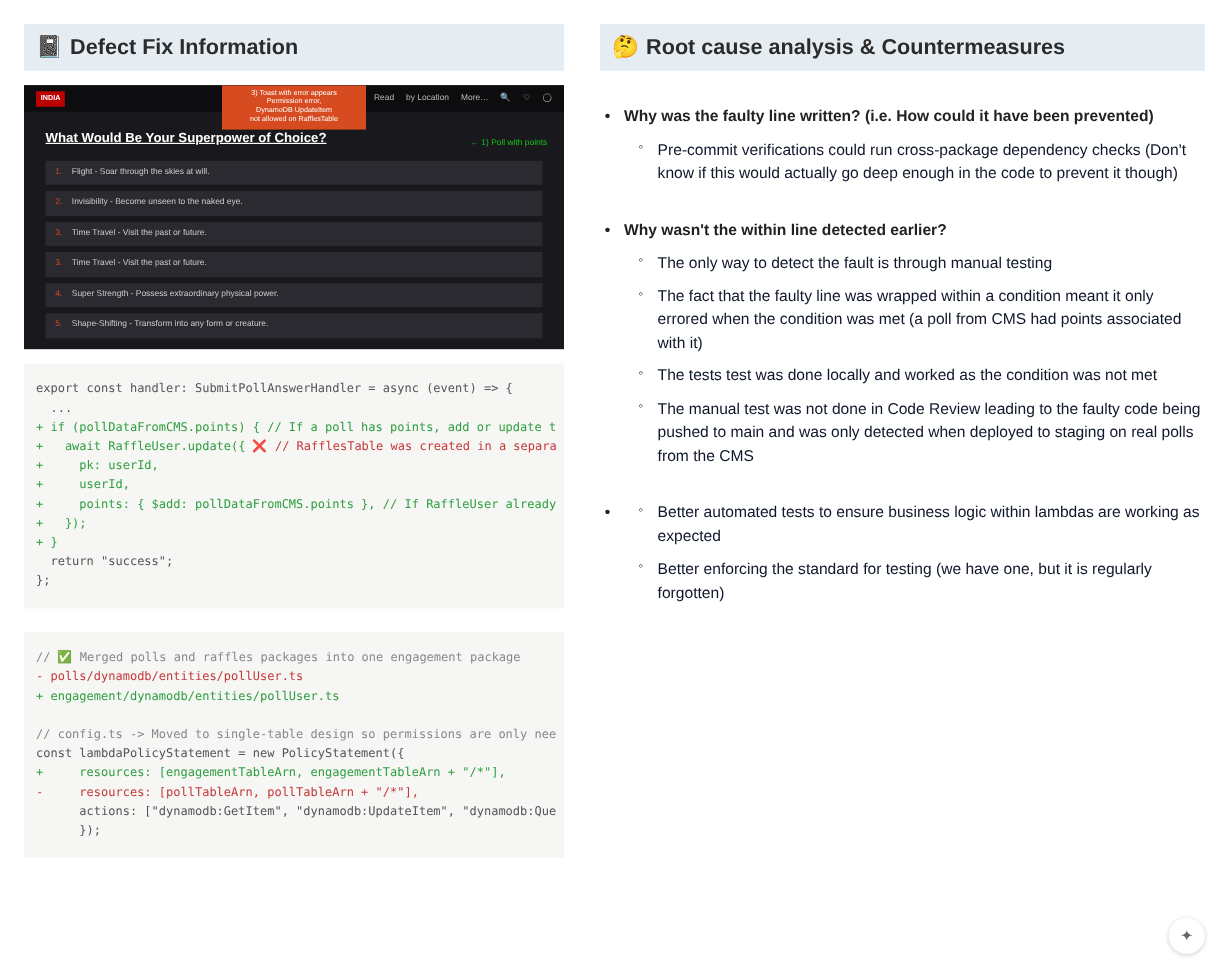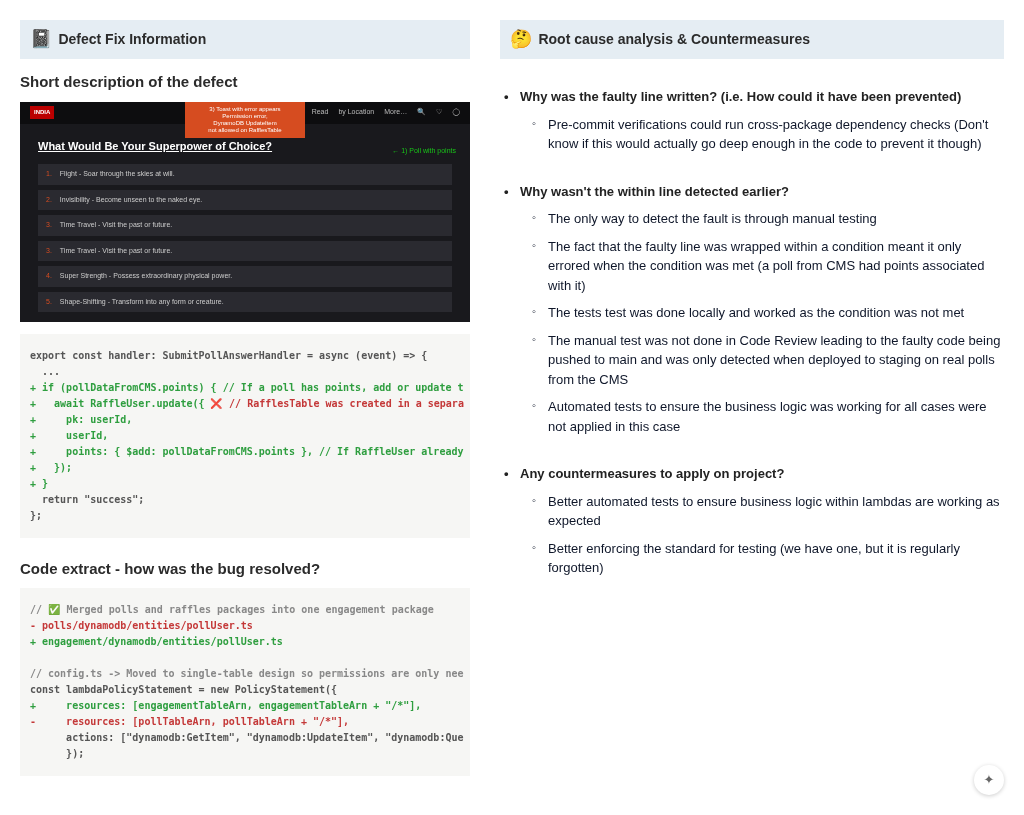--- a/index.html
+++ b/index.html
@@ -2,33 +2,33 @@
 <html><head>
 <meta charset="utf-8">
 <style>
 * { margin:0; padding:0; box-sizing:border-box; }
 body { font-family:-apple-system,BlinkMacSystemFont,"Segoe UI",sans-serif; background:#fff; color:#333; font-size:13px; line-height:1.5; padding:20px; width:1024px; }
 .columns { display:flex; gap:30px; }
 .col-left { width:450px; }
 .col-right { flex:1; }
 .banner { background:#e5edf3; padding:6px 10px; margin-bottom:12px; display:flex; align-items:center; gap:6px; }
 .banner-icon { font-size:18px; }
-.banner-title { font-size:14px; font-weight:700; color:#2b2b2b; }
+.banner-title { font-size:18px; font-weight:700; color:#2b2b2b; }
 .subheading { font-size:15px; font-weight:700; color:#2b2b2b; margin:12px 0 8px; }
 .screenshot { width:100%; height:220px; background:#19191d; position:relative; color:#fff; font-size:8px; overflow:hidden; margin-bottom:12px; }
 .ss-header { background:#0d0d0f; height:22px; display:flex; align-items:center; padding:0 10px; justify-content:space-between; }
 .ss-logo { background:#b00; color:#fff; font-size:6px; padding:2px 4px; font-weight:700; }
 .ss-nav { display:flex; gap:10px; font-size:7px; color:#bbb; }
 .ss-toast { position:absolute; top:0; left:50%; transform:translateX(-50%); background:#d64c20; color:#fff; font-size:6px; padding:4px 6px; text-align:center; width:120px; line-height:1.2; }
 .ss-body { padding:14px 18px; }
 .ss-q { font-size:11px; font-weight:600; margin-bottom:10px; color:#fff;text-decoration:underline; }
 .ss-opt { background:#2a2a30; padding:5px 8px; margin-bottom:5px; font-size:7px; color:#ccc; display:flex; gap:8px; }
 .ss-opt .num { color:#d64c20; }
 .ss-ann { position:absolute; color:#19c319; font-size:7px; }
-.code-block { background:#f6f6f4; padding:14px 10px; font-family:ui-monospace,Menlo,Consolas,monospace; font-size:10px; line-height:1.6; white-space:pre; overflow:hidden; color:#555; margin-bottom:20px;font-weight:bold; }
+.code-block { background:#f6f6f4; padding:14px 10px; font-family:ui-monospace,Menlo,Consolas,monospace; font-size:10px; line-height:1.6; white-space:pre; overflow:hidden; color:#555; margin-bottom:20px; }
 .code-line { display:block; }
 .c-green { color:#2e9e3f; }
 .c-red { color:#c43838; }
 .c-gray { color:#888; }
 .bullets { list-style:none; padding-left:4px; }
 .bullets > li { position:relative; padding-left:16px; margin-bottom:8px; }
 .bullets > li::before { content:"•"; position:absolute; left:0; top:0; font-size:13px; }
 .bullets > li.bold-q { font-weight:700; color:#222;margin-top:28px; }
 .sub-bullets { list-style:none; padding-left:12px; margin-top:8px; }
 .sub-bullets > li { position:relative; padding-left:16px; margin-bottom:8px; font-weight:400; color:#0f172a; }
@@ -38,21 +38,20 @@
 </head>
 <body>
 
 <div class="columns">
   <div class="col-left">
     <div class="banner">
       <span class="banner-icon">📓</span>
       <span class="banner-title">Defect Fix Information</span>
     </div>
 
-    <div class="subheading">Short description of the defect</div>
 
     <div class="screenshot">
       <div class="ss-header">
         <span class="ss-logo">INDIA</span>
         <div class="ss-nav">
           <span>🏠 Home</span>
           <span>All</span>
           <span>Read</span>
           <span>by Location</span>
           <span>More…</span>
@@ -91,21 +90,20 @@
         <div class="ss-opt">
             <span class="num">5.</span>
             <span>Shape-Shifting - Transform into any form or creature.</span>
           </div>
       </div>
 
     </div>
 
     <div class="code-block"><span class="code-line">export const handler: SubmitPollAnswerHandler = async (event) =&gt; {</span><span class="code-line">  ...</span><span class="code-line c-green">+ if (pollDataFromCMS.points) { // If a poll has points, add or update t</span><span class="code-line"><span class="c-green">+   await RaffleUser.update({ </span><span>❌</span><span class="c-red"> // RafflesTable was created in a separa</span></span><span class="code-line c-green">+     pk: userId,</span><span class="code-line c-green">+     userId,</span><span class="code-line c-green">+     points: { $add: pollDataFromCMS.points }, // If RaffleUser already</span><span class="code-line c-green">+   });</span><span class="code-line c-green">+ }</span><span class="code-line">  return "success";</span><span class="code-line">};</span></div>
 
-    <div class="subheading">Code extract - how was the bug resolved?</div>
     <div class="code-block"><span class="code-line"><span class="c-gray">// </span><span>✅</span><span class="c-gray"> Merged polls and raffles packages into one engagement package</span></span><span class="code-line c-red">- polls/dynamodb/entities/pollUser.ts</span><span class="code-line c-green">+ engagement/dynamodb/entities/pollUser.ts</span><span class="code-line"> </span><span class="code-line c-gray">// config.ts -&gt; Moved to single-table design so permissions are only nee</span><span class="code-line">const lambdaPolicyStatement = new PolicyStatement({</span><span class="code-line c-green">+     resources: [engagementTableArn, engagementTableArn + "/*"],</span><span class="code-line c-red">-     resources: [pollTableArn, pollTableArn + "/*"],</span><span class="code-line">      actions: ["dynamodb:GetItem", "dynamodb:UpdateItem", "dynamodb:Que</span><span class="code-line">      });</span></div>
   </div>
 
   <div class="col-right">
     <div class="banner">
       <span class="banner-icon">🤔</span>
       <span class="banner-title">Root cause analysis  &amp; Countermeasures</span>
     </div>
     <ul class="bullets">
       <li class="bold-q">
@@ -114,25 +112,23 @@
           <li>Pre-commit verifications could run cross-package dependency checks (Don't know if this would actually go deep enough in the code to prevent it though)</li>
         </ul>
       </li>
       <li class="bold-q">
         <span>Why wasn't the within line detected earlier?</span>
         <ul class="sub-bullets">
           <li>The only way to detect the fault is through manual testing</li>
           <li>The fact that the faulty line was wrapped within a condition meant it only errored when the condition was met (a poll from CMS had points associated with it)</li>
           <li>The tests test was done locally and worked as the condition was not met</li>
           <li>The manual test was not done in Code Review leading to the faulty code being pushed to main and was only detected when deployed to staging on real polls from the CMS</li>
-          <li>Automated tests to ensure the business logic was working for all cases were not applied in this case</li>
         </ul>
       </li>
       <li class="bold-q">
-        <span>Any countermeasures to apply on project?</span>
         <ul class="sub-bullets">
           <li>Better automated tests to ensure business logic within lambdas are working as expected</li>
           <li>Better enforcing the standard for testing (we have one, but it is regularly forgotten)</li>
         </ul>
       </li>
     </ul>
   </div>
 </div>
 
 <div class="fab">

